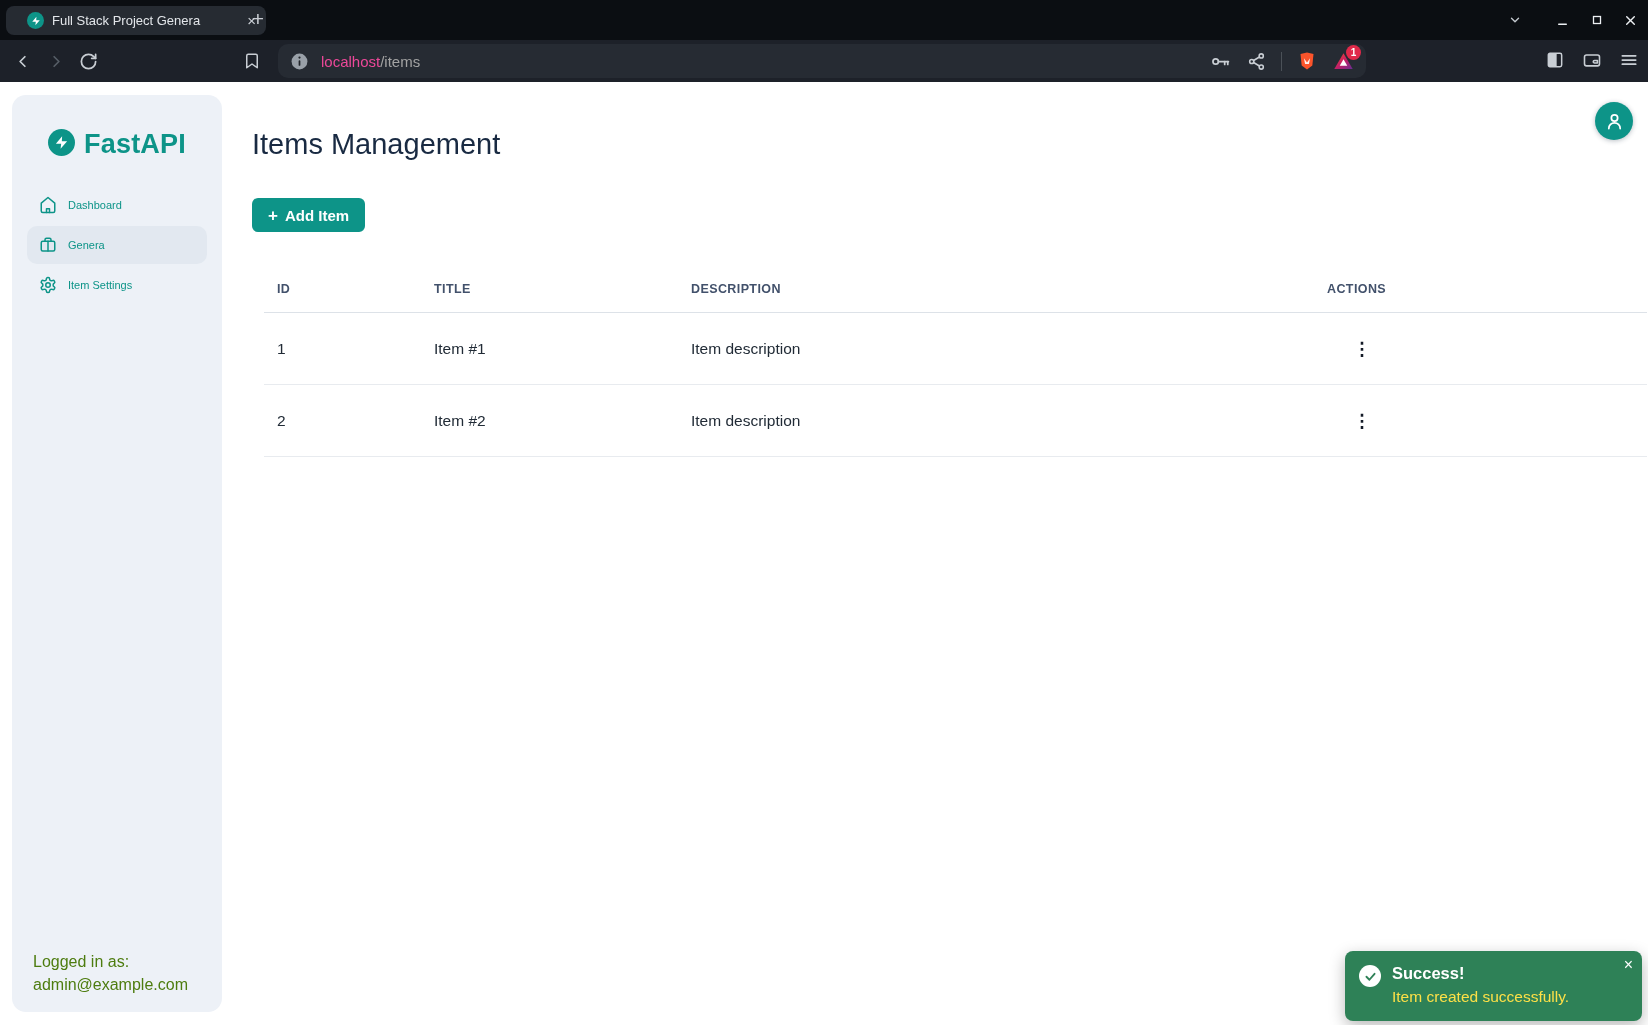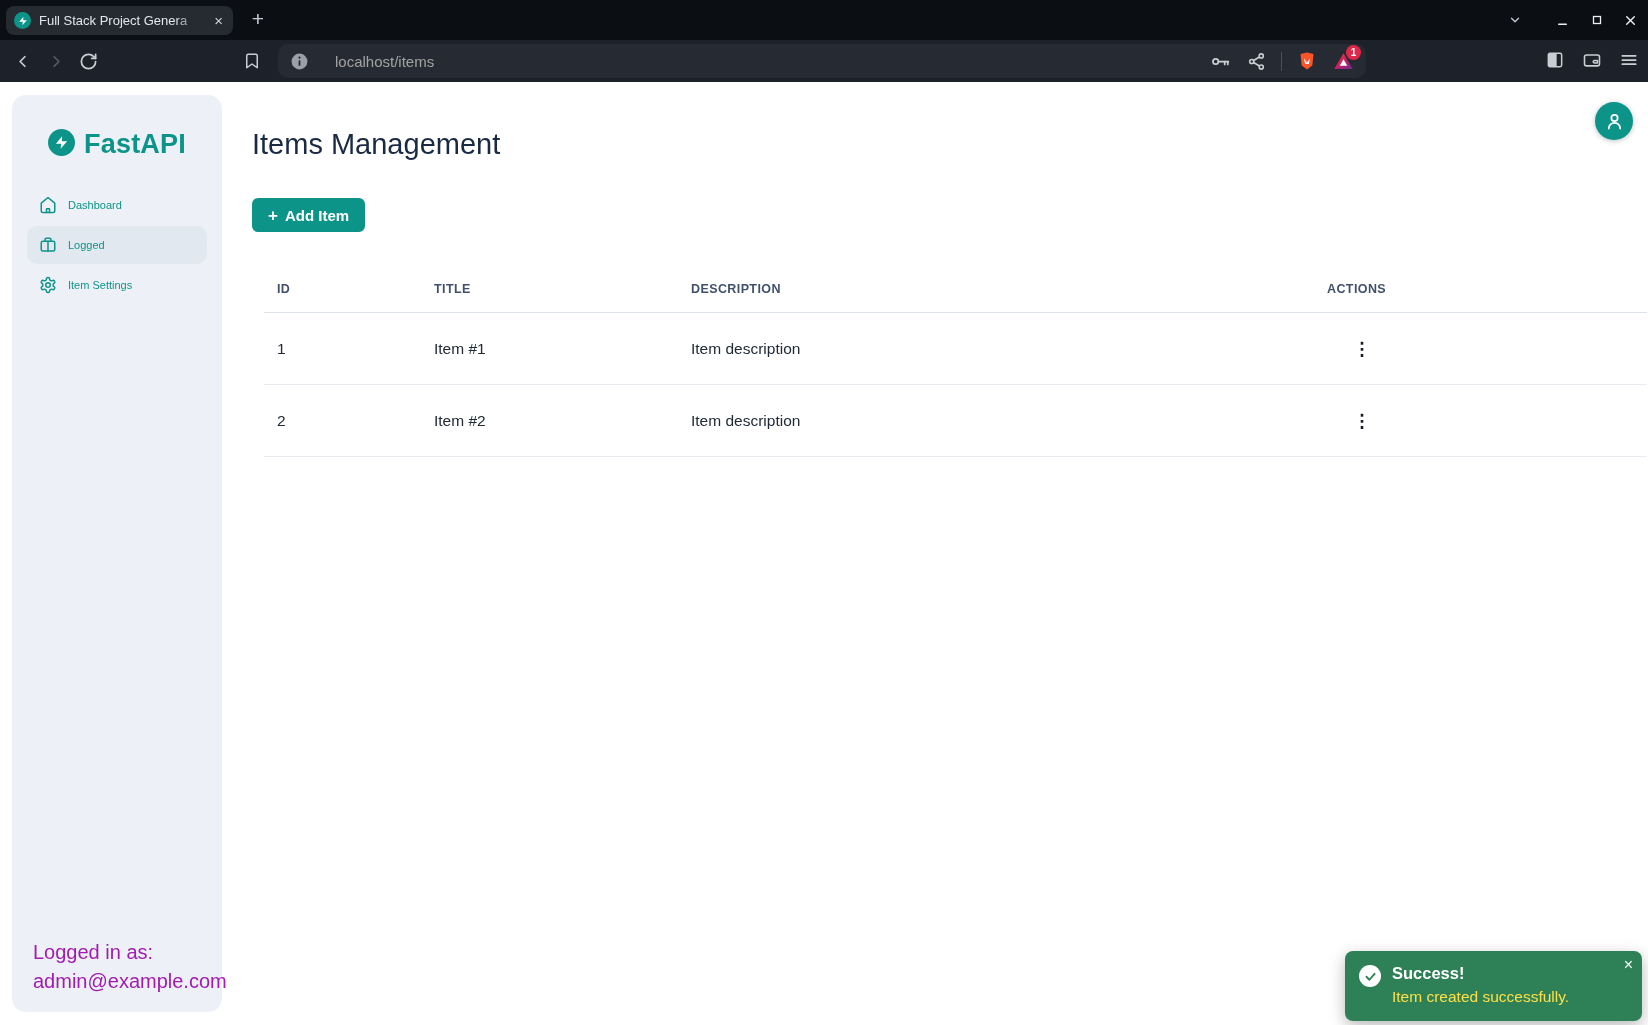--- a/index.html
+++ b/index.html
@@ -2,22 +2,22 @@
 <html><head>
 <meta charset="utf-8">
 <style>
   * { margin:0; padding:0; box-sizing:border-box; }
   html,body { width:1648px; height:1025px; overflow:hidden; }
   body { font-family:"Liberation Sans", sans-serif; background:#fff; }
   svg { display:block; }
 
   
   .tabstrip { position:relative; height:40px; background:#0b0e12; }
-  .tab { position:absolute; left:6px; top:6px; width:227px; height:29px; background:#262b32;
-         border-radius:8px; display:flex; align-items:center; padding:0 7px 0 8px; gap:8px; cursor:pointer; }
+  .tab { position:absolute; left:6px; top:6px; width:260px; height:29px; background:#262b32;
+         border-radius:8px; display:flex; align-items:center; padding:0 7px 0 21px; gap:8px; cursor:pointer; }
   .favicon { width:17px; height:17px; border-radius:50%; background:#0d9488; display:flex;
              align-items:center; justify-content:center; flex:0 0 auto; }
   .tab-title { color:#e3e6ea; font-size:13px; white-space:nowrap; overflow:hidden; flex:1; position:relative; height:16px; line-height:16px; }
   .tab-title::after { content:""; position:absolute; right:0; top:0; width:28px; height:100%;
                       background:linear-gradient(to right, rgba(38,43,50,0), #262b32); }
   .tab-close { color:#cdd2d8; font-size:15px; line-height:15px; padding:1px 3px; border-radius:4px; cursor:pointer; }
   .newtab-btn { position:absolute; left:246px; top:8px; color:#c8ccd2; font-size:21px; line-height:22px;
                 width:24px; height:24px; text-align:center; cursor:pointer; }
   .win-controls { position:absolute; right:10px; top:0; height:40px; display:flex; align-items:center; gap:19px; color:#edf0f3; }
   .win-btn { width:15px; height:15px; display:flex; align-items:center; justify-content:center; cursor:pointer; }
@@ -26,21 +26,21 @@
   .toolbar { position:relative; height:42px; background:#1d2129; }
   .nav-btn { position:absolute; top:9px; width:24px; height:24px; color:#c9ced4; cursor:pointer;
              display:flex; align-items:center; justify-content:center; }
   .nav-btn.disabled { color:#565d66; }
   .btn-back { left:10px; } .btn-forward { left:44px; } .btn-reload { left:76px; }
   .btn-bookmark { left:240px; }
   .urlbar { position:absolute; left:278px; top:4px; width:1088px; height:34px; background:#262b33;
             border-radius:10px; display:flex; align-items:center; padding:0 12px; cursor:text; }
   .site-info { width:19px; height:19px; flex:0 0 auto; cursor:pointer; }
   .url-text { margin-left:12px; font-size:15px; white-space:nowrap; }
-  .url-host { color:#a3a3a3;margin-left:14px; }
+  .url-host { color:#ec4899; }
   .url-path { color:#a3a3a3; }
   .url-spacer { flex:1; }
   .url-icon { width:22px; height:22px; color:#c9ced4; display:flex; align-items:center; justify-content:center;
               margin-left:14px; cursor:pointer; position:relative; }
   .url-sep { width:1px; height:19px; background:#4b5158; margin-left:14px; }
   .badge { position:absolute; top:-5px; right:-7px; min-width:15px; height:15px; border-radius:8px;
            background:#e0294a; color:#fff; font-size:10px; font-weight:700; line-height:15px;
            text-align:center; padding:0 3px; }
   .toolbar-right { position:absolute; right:8px; top:9px; display:flex; gap:15px; color:#c9ced4; }
   .tb-icon { width:22px; height:22px; cursor:pointer; display:flex; align-items:center; justify-content:center; }
@@ -52,21 +52,21 @@
              background:#edf1f7; border-radius:14px; }
   .logo-row { display:flex; justify-content:center; gap:9px; padding-top:34px; }
   .logo-icon { width:27px; height:27px; border-radius:50%; background:#0d9488; display:flex;
                align-items:center; justify-content:center; }
   .logo-text { font-size:27px; font-weight:700; color:#0d9488; letter-spacing:.2px; }
   .nav { margin-top:26px; display:flex; flex-direction:column; gap:2px; padding:0 15px; }
   .nav-item { display:flex; align-items:center; gap:11px; height:38px; border-radius:10px;
               padding:0 12px; color:#0d9488; font-size:11px; cursor:pointer; }
   .nav-item.active { background:#e2e8f0; }
   .nav-icon { width:18px; height:18px; flex:0 0 auto; }
-  .sidebar-footer { position:absolute; left:21px; bottom:16px; font-size:20px; color:#a21caf; line-height:1.45; }
+  .sidebar-footer { position:absolute; left:21px; bottom:16px; font-size:16px; color:#4d7c0f; line-height:1.45; }
 
   .page-title { position:absolute; left:252px; top:46px; font-size:29px; font-weight:400; color:#192a42; }
   .add-btn { position:absolute; left:252px; top:116px; height:34px; padding:0 16px; background:#0d9488;
              color:#fff; border:none; border-radius:6px; font-family:inherit; font-weight:700;
              font-size:15px; display:flex; align-items:center; gap:7px; cursor:pointer; }
   .add-plus { font-size:17px; font-weight:700; line-height:17px; }
 
   .table-wrap { position:absolute; left:264px; top:188px; width:1383px; }
   table { width:100%; border-collapse:collapse; table-layout:fixed; }
   th { text-align:left; font-size:12.5px; font-weight:700; color:#42516b; letter-spacing:.4px;
@@ -244,21 +244,21 @@
             <path d="M10 22v-5h4v5"></path>
           </svg>
         <span>Dashboard</span>
       </div>
       <div class="nav-item active">
         <svg class="nav-icon" viewBox="0 0 24 24" fill="none" stroke="currentColor" stroke-width="2" stroke-linecap="round" stroke-linejoin="round">
             <rect x="3" y="7" width="18" height="13" rx="2"></rect>
             <path d="M8 7V5a2 2 0 0 1 2-2h4a2 2 0 0 1 2 2v2"></path>
             <path d="M12 7v13"></path>
           </svg>
-        <span>Logged</span>
+        <span>Genera</span>
       </div>
       <div class="nav-item">
         <svg class="nav-icon" viewBox="0 0 24 24" fill="none" stroke="currentColor" stroke-width="2" stroke-linecap="round" stroke-linejoin="round">
             <circle cx="12" cy="12" r="3"></circle>
             <path d="M12.22 2h-.44a2 2 0 0 0-2 2v.18a2 2 0 0 1-1 1.73l-.43.25a2 2 0 0 1-2 0l-.15-.08a2 2 0 0 0-2.73.73l-.22.38a2 2 0 0 0 .73 2.73l.15.1a2 2 0 0 1 1 1.72v.51a2 2 0 0 1-1 1.74l-.15.09a2 2 0 0 0-.73 2.73l.22.38a2 2 0 0 0 2.73.73l.15-.08a2 2 0 0 1 2 0l.43.25a2 2 0 0 1 1 1.73V20a2 2 0 0 0 2 2h.44a2 2 0 0 0 2-2v-.18a2 2 0 0 1 1-1.73l.43-.25a2 2 0 0 1 2 0l.15.08a2 2 0 0 0 2.73-.73l.22-.39a2 2 0 0 0-.73-2.73l-.15-.08a2 2 0 0 1-1-1.74v-.5a2 2 0 0 1 1-1.74l.15-.09a2 2 0 0 0 .73-2.73l-.22-.38a2 2 0 0 0-2.73-.73l-.15.08a2 2 0 0 1-2 0l-.43-.25a2 2 0 0 1-1-1.73V4a2 2 0 0 0-2-2z"></path>
           </svg>
         <span>Item Settings</span>
       </div>
     </div>
 

